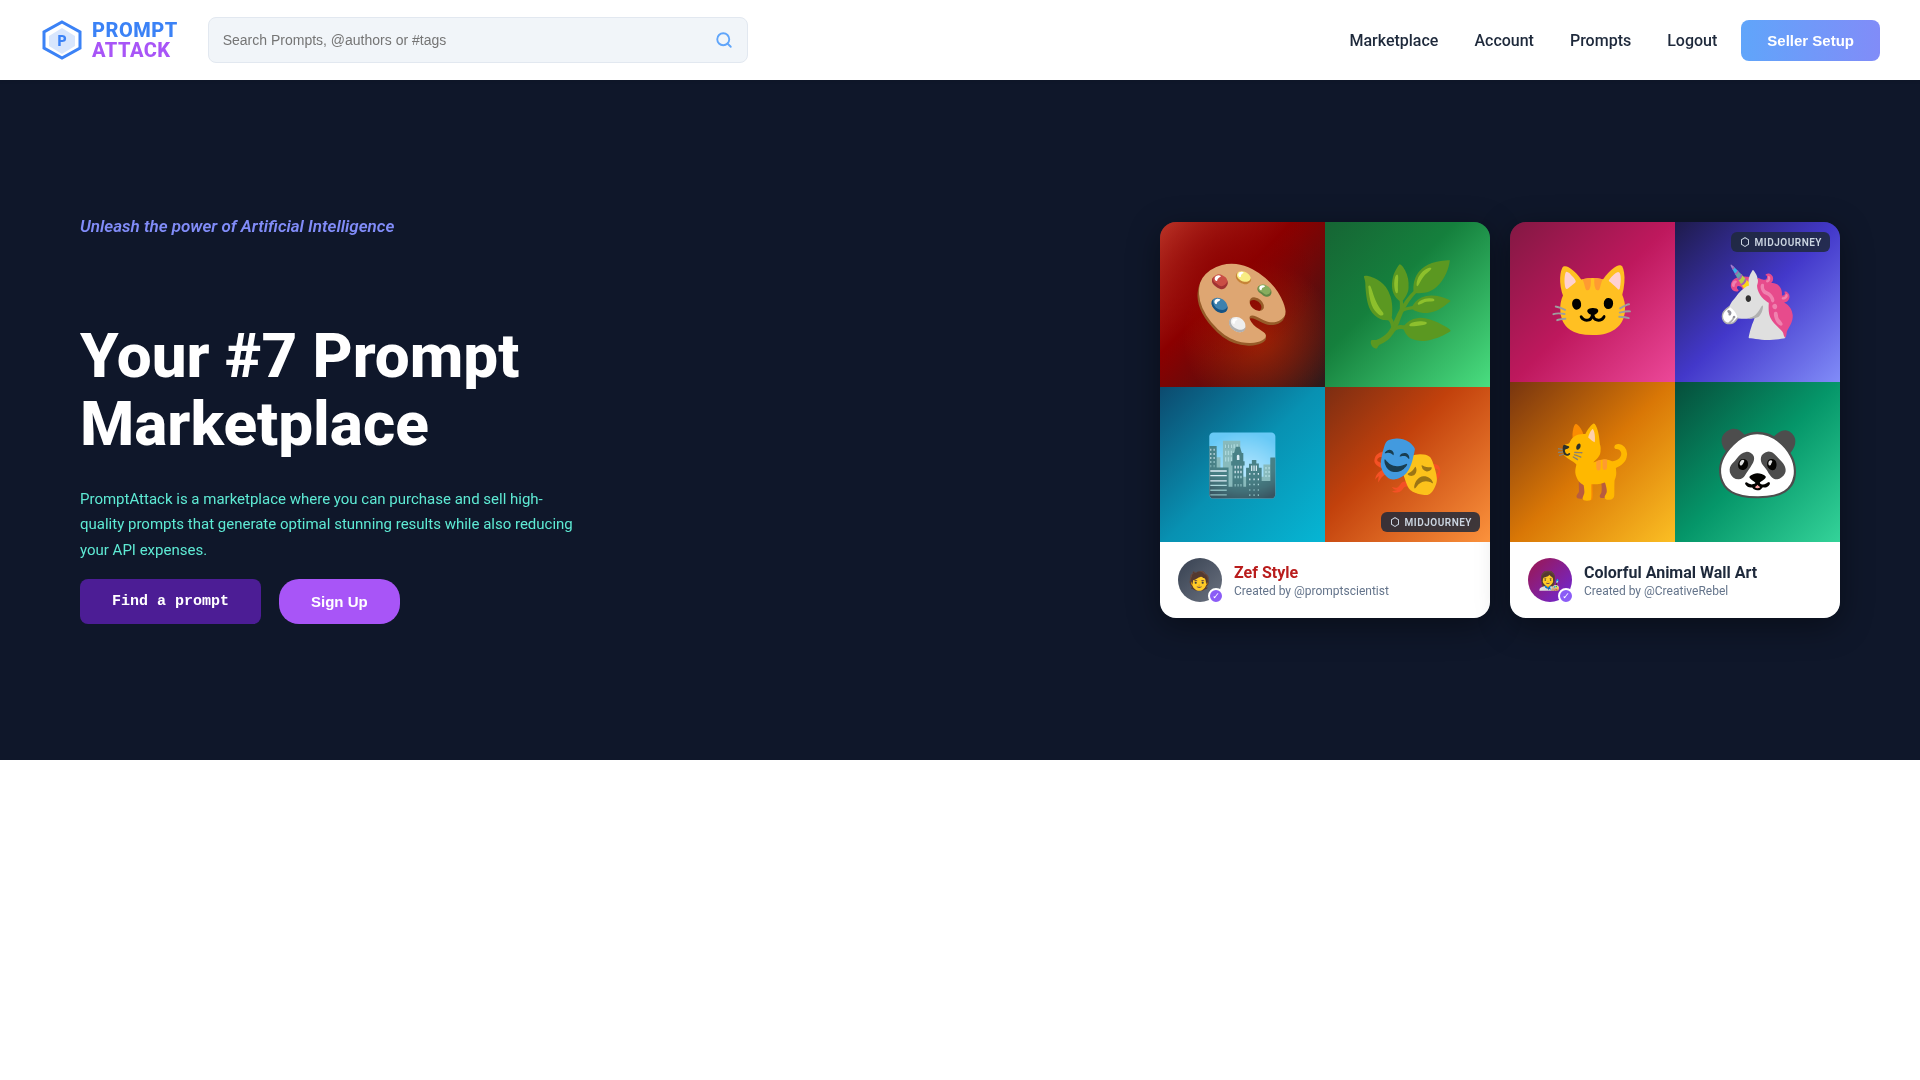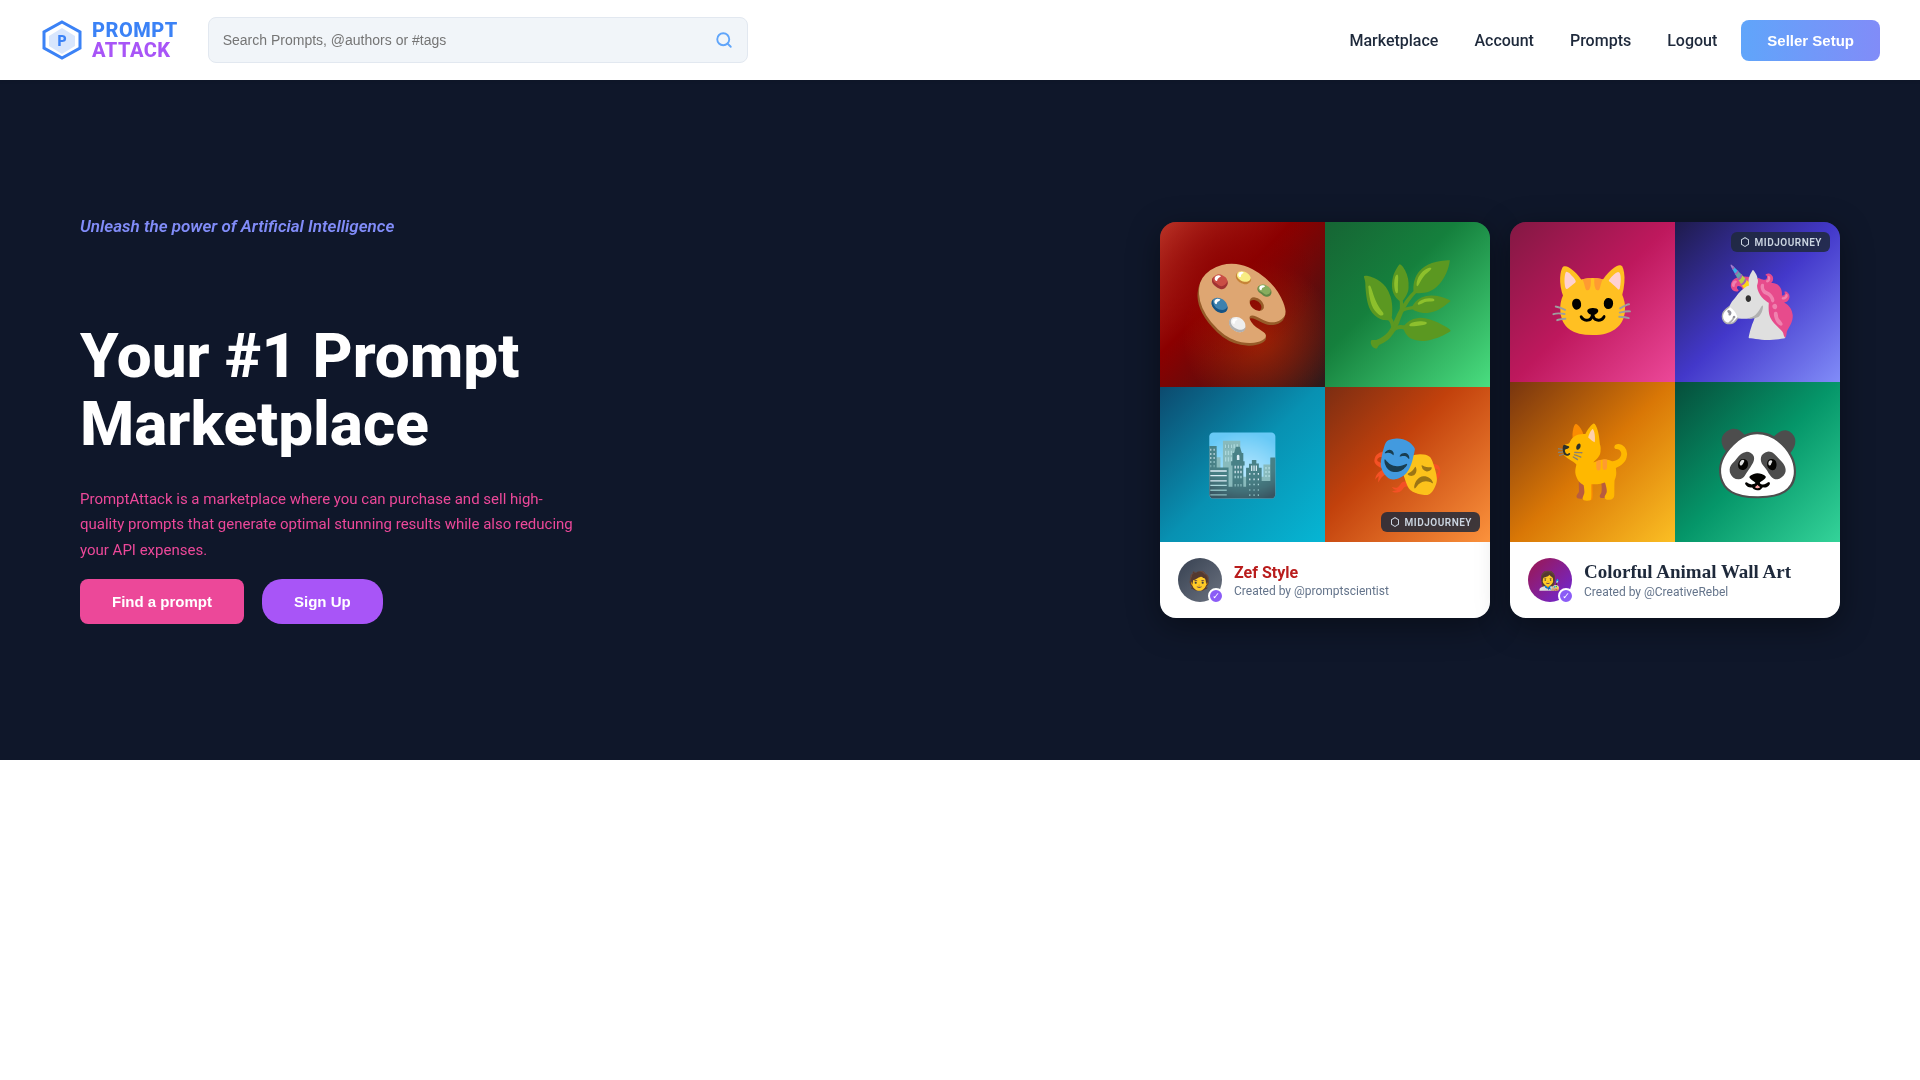--- a/index.html
+++ b/index.html
@@ -130,40 +130,41 @@
     .hero-title {
       font-size: 62px;
       font-weight: 800;
       color: #fff;
       line-height: 1.1;
       margin-bottom: 28px;
     }
 
     .hero-desc {
       font-size: 15px;
-      color: #ec4899;
+      color: #5eead4;
       line-height: 1.7;
       margin-bottom: 16px;
       max-width: 500px;
     }
 
     .hero-buttons {
       display: flex;
       gap: 18px;
     }
 
     .btn-find {
-      background: #ec4899;
+      background: #4c1d95;
       color: #fff;
       border: none;
       border-radius: 8px;
       padding: 0 32px;
       font-size: 15px;
       font-weight: 600;
       cursor: pointer;
+      font-family: Liberation Mono, monospace;
     }
     .btn-signup {
       background: #a855f7;
       color: #fff;
       border: none;
       border-radius: 20px;
       padding: 14px 32px;
       font-size: 15px;
       font-weight: 600;
       cursor: pointer;
@@ -427,24 +428,23 @@
       border-radius: 50%;
       background: linear-gradient(135deg, #9d174d, #6d28d9);
       display: flex;
       align-items: center;
       justify-content: center;
       font-size: 18px;
       flex-shrink: 0;
       position: relative;
     }
     .animal-text h3 {
-      font-size: 19px;
+      font-size: 16px;
       font-weight: 700;
       color: #1e293b;
-      font-family: Liberation Serif, serif;
     }
     .animal-text p {
       font-size: 12px;
       color: #64748b;
       margin-top: 2px;
     }
 
     
     .bottom-section {
       background: #fff;
@@ -486,21 +486,21 @@
   </div>
 
   <button class="seller-btn">Seller Setup</button>
 </nav>
 
 <section class="hero">
   <div class="hero-left">
     <p class="hero-tagline">Unleash the power of Artificial Intelligence</p>
     <h1 class="hero-title">
       <br>
-      <span>Your #1 Prompt</span><br>
+      <span>Your #7 Prompt</span><br>
       <span>Marketplace</span>
     </h1>
     <p class="hero-desc">PromptAttack is a marketplace where you can purchase and sell high-quality prompts that generate optimal stunning results while also reducing your API expenses.</p>
     <div class="hero-buttons">
       <button class="btn-find">Find a prompt</button>
       <button class="btn-signup">Sign Up</button>
     </div>
   </div>
 
   <div class="hero-right">

